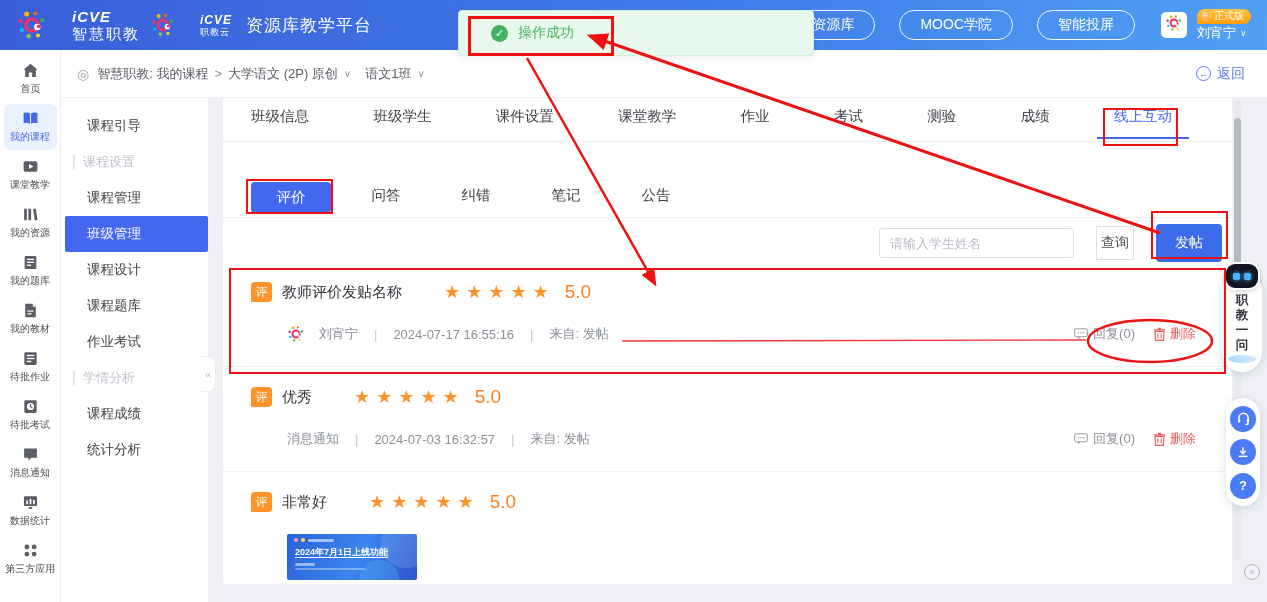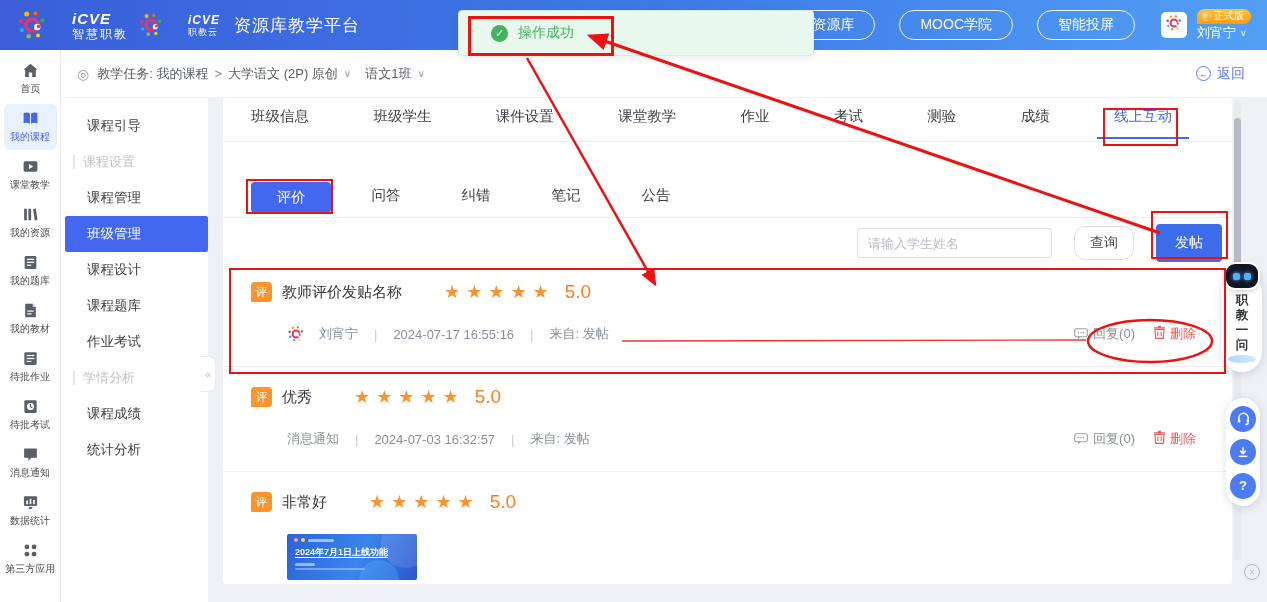--- a/index.html
+++ b/index.html
@@ -7,21 +7,21 @@
   .app { position:relative; width:1267px; height:602px; background:#eef0f4; overflow:hidden; font-family:"Liberation Sans","DejaVu Sans",sans-serif; }
 
   
   .hdr { position:absolute; left:0; top:0; width:1267px; height:50px;
          background:linear-gradient(95deg,#3a5fd9 0%,#3f7be8 55%,#52a0f5 100%);
          display:flex; align-items:center; padding:0 16px; color:#fff; z-index:10; }
   .brand { display:flex; align-items:center; gap:24px; }
   .brand svg { display:block; }
   .brand-txt { display:flex; flex-direction:column; line-height:1; }
   .brand-txt .bn { font-size:15px; font-weight:bold; font-style:italic; letter-spacing:1px; }
-  .brand-txt .bs { font-size:12px; margin-top:2px; letter-spacing:2px; }
+  .brand-txt .bs { font-size:15px; margin-top:2px; letter-spacing:2px; }
   .brand2 .bn { font-size:12px; }
   .brand2 .bs { font-size:9px; letter-spacing:1px; }
   .app-title { font-size:17px; font-weight:500; margin-left:14px; letter-spacing:1px; }
   .hdr-spacer { flex:1; }
   .hdr-nav { display:flex; gap:24px; margin-right:26px; }
   .hdr-pill { border:1px solid rgba(255,255,255,.9); border-radius:16px; padding:5px 20px;
               font-size:14px; color:#fff; background:transparent; cursor:pointer; white-space:nowrap; }
   .hdr-avatar { width:26px; height:26px; background:#fff; border-radius:5px; display:flex;
                 align-items:center; justify-content:center; margin-right:10px; }
   .hdr-user { display:flex; flex-direction:column; align-items:flex-start; line-height:1.15; }
@@ -86,41 +86,41 @@
                        width:92px; height:2px; background:#4467ef; }
   .content { padding:40px 0 0 0; }
   .subtabs { display:flex; padding:0 0 0 28px; border-bottom:1px solid #eef0f3; align-items:flex-end; }
   .subtab { flex:0 0 90px; text-align:center; font-size:14.5px; color:#3c3f45; cursor:pointer; padding-bottom:12px; }
   .subtab.active { flex:0 0 80px; margin-right:10px; background:#4467ef; color:#fff; border-radius:4px;
                    padding:6px 0; margin-bottom:4px; font-size:14.5px; }
   .search-row { display:flex; align-items:center; justify-content:flex-end; padding:6px 10px 0 0; height:44px; }
   .search-input { width:195px; height:30px; border:1px solid #dcdfe6; border-radius:3px; font-size:13px;
                   padding:0 10px; color:#333; outline:none; margin-right:22px; }
   .search-input::placeholder { color:#b8bcc4; }
-  .btn-query { width:60px; height:34px; background:#fff; border:1px solid #dcdfe6; border-radius:11px;
+  .btn-query { width:38px; height:34px; background:#fff; border:1px solid #dcdfe6; border-radius:0;
                font-size:14px; color:#4a4d52; cursor:pointer; margin-right:22px; }
   .btn-post { width:66px; height:38px; background:#3d6cea; border:none; border-radius:4px;
               font-size:14px; color:#fff; cursor:pointer; }
 
   
   .review { padding:18px 36px 22px 28px; border-bottom:1px solid #eef0f3; }
   .review:last-child { border-bottom:none; }
   .r-title-row { display:flex; align-items:center; height:24px; }
   .r-badge { width:21px; height:20px; background:#ff9228; color:#fff; font-size:12px; border-radius:4px 4px 4px 1px;
              display:flex; align-items:center; justify-content:center; margin-right:10px; flex:0 0 auto; }
   .r-title { font-size:15px; color:#33363c; }
   .r-stars { margin-left:42px; color:#ff9228; font-size:18px; letter-spacing:6px; line-height:1; }
   .r-score { margin-left:10px; color:#ff7e1e; font-size:19px; }
   .r-meta { margin-top:20px; padding-left:36px; display:flex; align-items:center; color:#8a9099; font-size:13px; height:20px; }
   .r-ava { width:18px; height:18px; margin-right:14px; }
   .r-ava svg { width:100%; height:100%; }
   .r-sep { margin:0 16px; color:#c6cad1; }
   .r-actions { margin-left:auto; display:flex; align-items:center; gap:18px; }
   .r-reply { color:#8a9099; display:flex; align-items:center; gap:5px; cursor:pointer; }
-  .r-del { color:#f25a5a; display:flex; gap:4px; cursor:pointer; }
+  .r-del { color:#f25a5a; display:flex; align-items:center; gap:4px; cursor:pointer; }
   .r-actions svg { display:block; }
 
   .banner { width:130px; height:46px; margin:20px 0 0 36px; border-radius:2px; position:relative; overflow:hidden;
             background:linear-gradient(115deg,#2a63d8 0%,#3b85ee 55%,#2d56cc 100%); cursor:pointer; }
   .banner::before { content:""; position:absolute; right:-14px; top:-16px; width:50px; height:50px; border-radius:50%;
                     background:rgba(255,255,255,.12); }
   .banner::after { content:""; position:absolute; right:18px; bottom:-20px; width:40px; height:40px; border-radius:50%;
                    background:rgba(90,200,255,.25); }
   .b-top { display:flex; gap:3px; align-items:center; padding:4px 0 0 7px; }
   .b-dot { width:4px; height:4px; border-radius:50%; background:#ff9b9b; }
@@ -331,21 +331,21 @@
             <circle cx="11.4" cy="4.6" r="2.3"></circle>
             <circle cx="4.6" cy="11.4" r="2.3"></circle>
             <circle cx="11.4" cy="11.4" r="2.3"></circle>
           </svg></span>
         <span class="sb-label">第三方应用</span>
       </div>
     </aside>
 
   <div class="crumb">
     <span class="pin">◎</span>
-    <span>教学任务:</span>&nbsp;
+    <span>智慧职教:</span>&nbsp;
     <span>我的课程</span>
     <span class="sep">&gt;</span>
     <span>大学语文 (2P) 原创</span>
     <span class="caret">∨</span>
     <span>语文1班</span>
     <span class="caret">∨</span>
     <span class="crumb-spacer"></span>
     <span class="back-link">
       <span class="back-ico">←</span>
       <span>返回</span>

